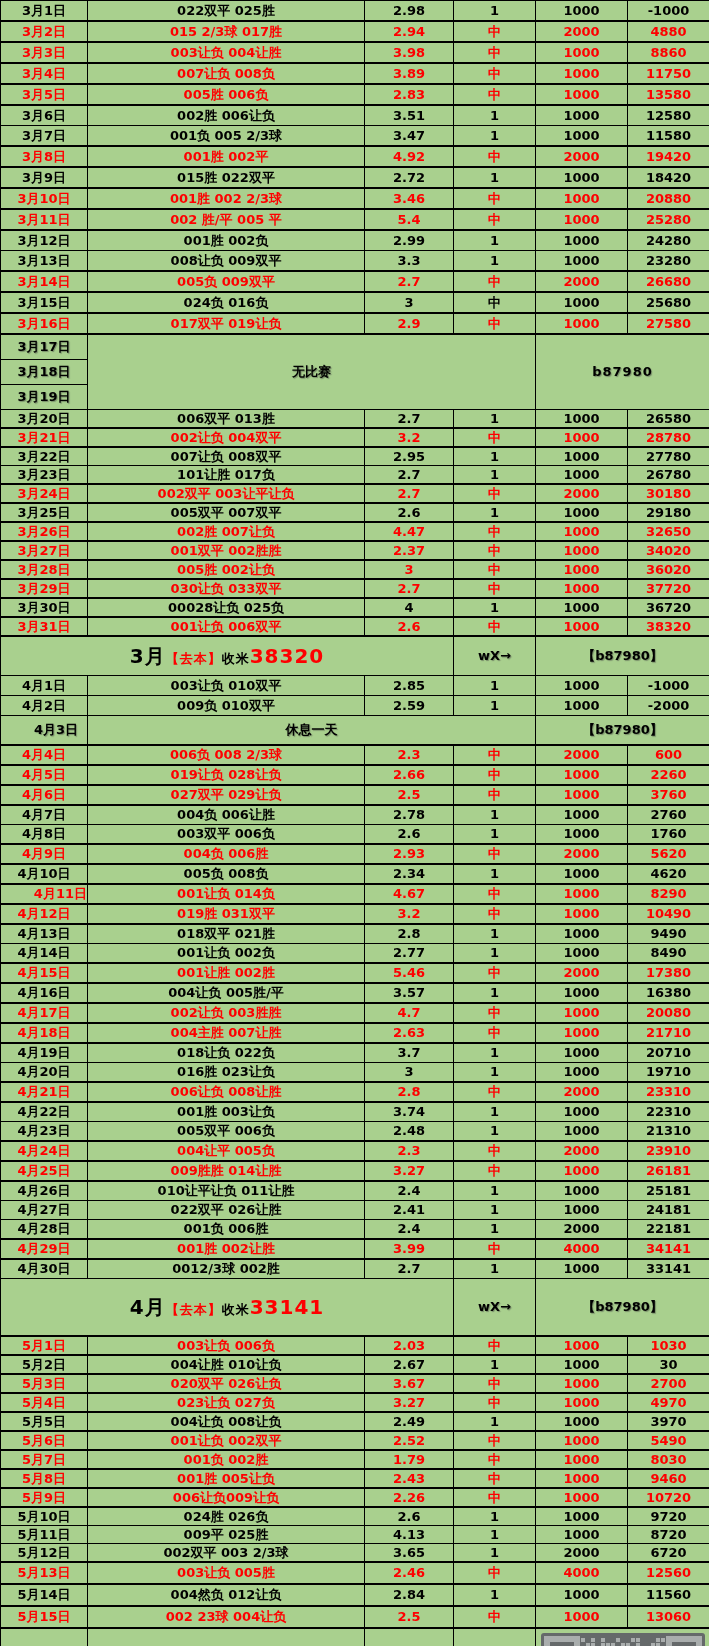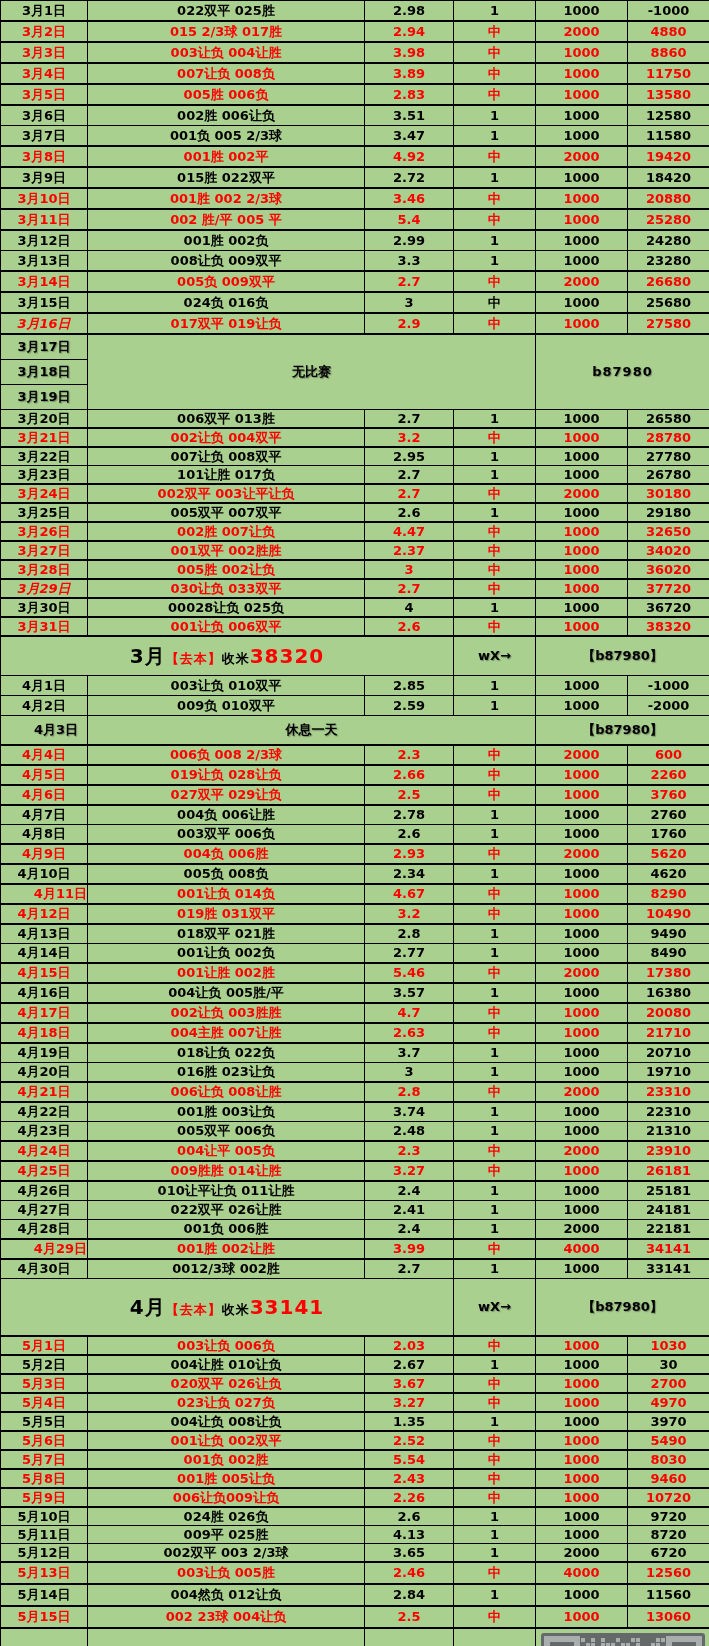--- a/index.html
+++ b/index.html
@@ -163,21 +163,21 @@
       </tr>
       <tr class="lose">
         <td style="height: 19px;">3月15日</td>
         <td>024负 016负</td>
         <td>3</td>
         <td class="red">中</td>
         <td>1000</td>
         <td>25680</td>
       </tr>
       <tr class="win">
-        <td style="height: 19px; font-style: italic;">3月16日</td>
+        <td style="height: 19px;">3月16日</td>
         <td>017双平 019让负</td>
         <td>2.9</td>
         <td>中</td>
         <td>1000</td>
         <td>27580</td>
       </tr>
       <tr>
         <td class="white wdate" style="height: 24px;">3月17日</td>
         <td class="white nomatch-label" colspan="3" rowspan="3">无比赛</td>
         <td class="white nomatch-code" colspan="2" rowspan="3">b87980</td>
@@ -254,21 +254,21 @@
       </tr>
       <tr class="win">
         <td style="height: 17px;">3月28日</td>
         <td>005胜 002让负</td>
         <td>3</td>
         <td>中</td>
         <td>1000</td>
         <td>36020</td>
       </tr>
       <tr class="win">
-        <td style="height: 17px; font-style: italic;">3月29日</td>
+        <td style="height: 17px;">3月29日</td>
         <td>030让负 033双平</td>
         <td>2.7</td>
         <td>中</td>
         <td>1000</td>
         <td>37720</td>
       </tr>
       <tr class="lose">
         <td style="height: 17px;">3月30日</td>
         <td>00028让负 025负</td>
         <td>4</td>
@@ -504,21 +504,21 @@
       </tr>
       <tr class="lose">
         <td style="height: 18px;">4月28日</td>
         <td>001负 006胜</td>
         <td>2.4</td>
         <td>1</td>
         <td>2000</td>
         <td>22181</td>
       </tr>
       <tr class="win">
-        <td style="height: 18px; text-align: right;">4月29日</td>
+        <td style="height: 18px;">4月29日</td>
         <td>001胜 002让胜</td>
         <td>3.99</td>
         <td>中</td>
         <td>4000</td>
         <td>34141</td>
       </tr>
       <tr class="lose">
         <td style="height: 18px;">4月30日</td>
         <td>0012/3球 002胜</td>
         <td>2.7</td>
@@ -559,37 +559,37 @@
         <td style="height: 17px;">5月4日</td>
         <td>023让负 027负</td>
         <td>3.27</td>
         <td>中</td>
         <td>1000</td>
         <td>4970</td>
       </tr>
       <tr class="lose">
         <td style="height: 17px;">5月5日</td>
         <td>004让负 008让负</td>
-        <td>1.35</td>
+        <td>2.49</td>
         <td>1</td>
         <td>1000</td>
         <td>3970</td>
       </tr>
       <tr class="win">
         <td style="height: 17px;">5月6日</td>
         <td>001让负 002双平</td>
         <td>2.52</td>
         <td>中</td>
         <td>1000</td>
         <td>5490</td>
       </tr>
       <tr class="win">
         <td style="height: 17px;">5月7日</td>
         <td>001负 002胜</td>
-        <td>5.54</td>
+        <td>1.79</td>
         <td>中</td>
         <td>1000</td>
         <td>8030</td>
       </tr>
       <tr class="win">
         <td style="height: 17px;">5月8日</td>
         <td>001胜 005让负</td>
         <td>2.43</td>
         <td>中</td>
         <td>1000</td>

